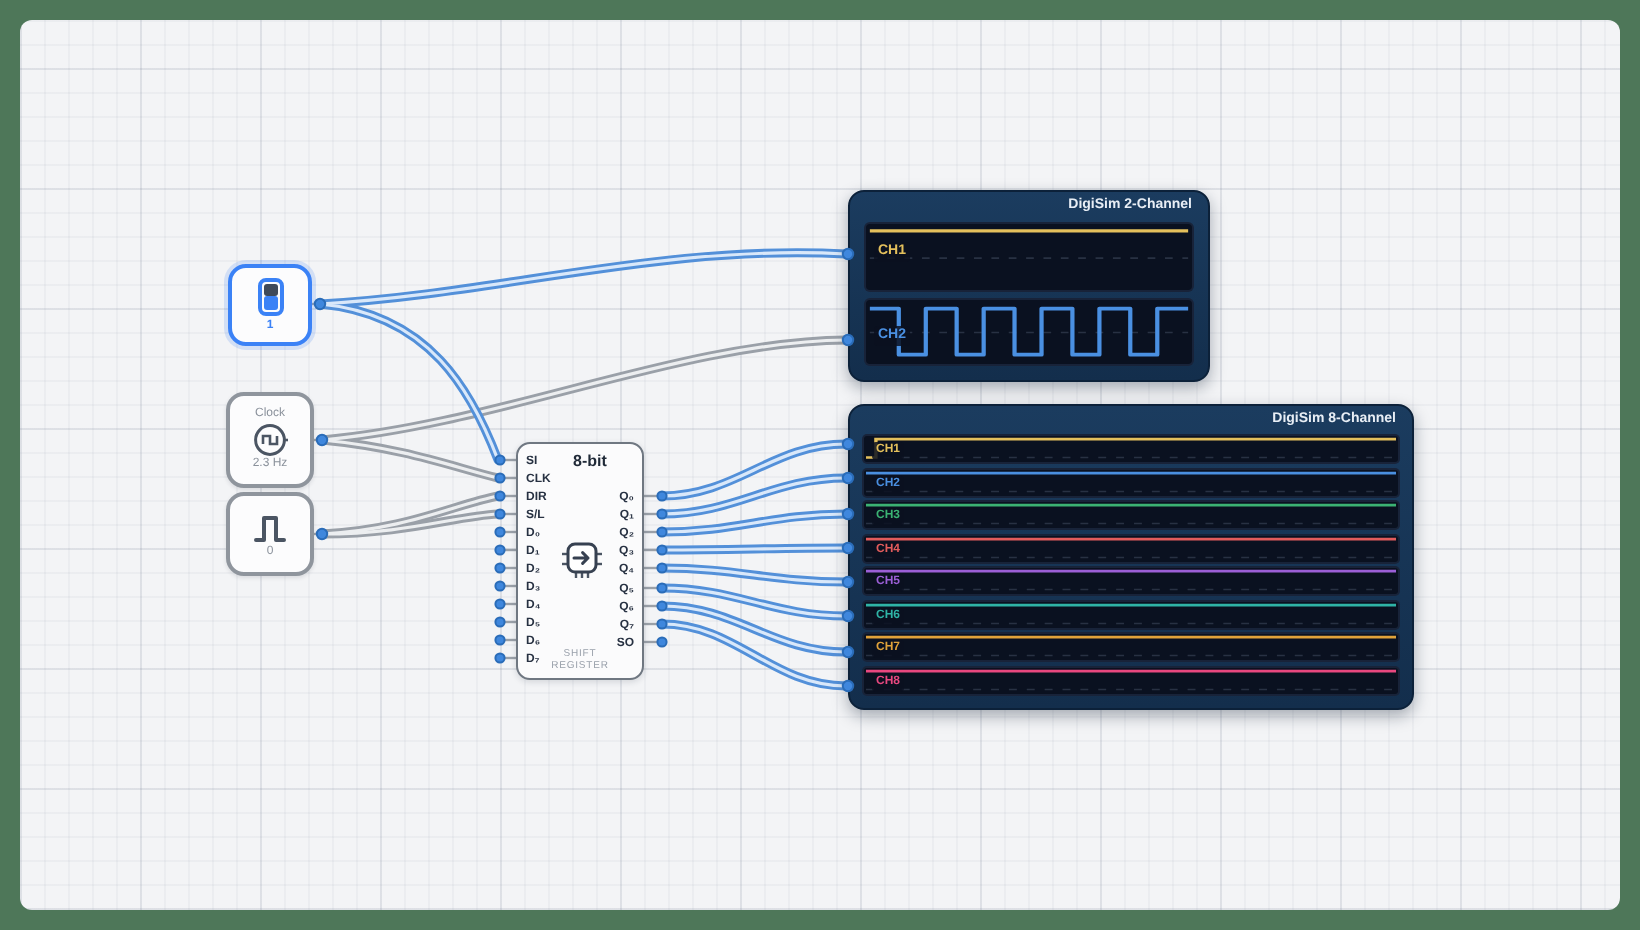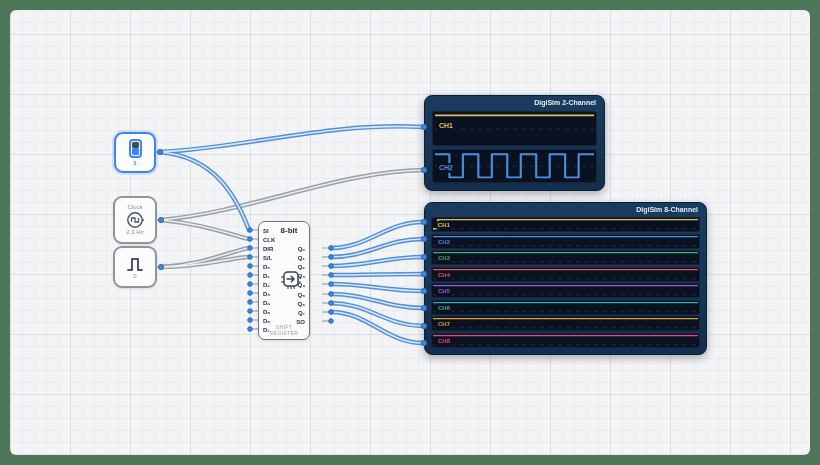--- a/index.html
+++ b/index.html
@@ -29,21 +29,21 @@
 
   
   .sw-icon { width:13px; height:19px; border:2px solid #3b82f6; border-radius:4px;
              position:relative; margin-bottom:2px; }
   .sw-icon::before { content:""; position:absolute; left:1px; right:1px; top:1px; height:6px;
              background:#3f4a5a; border-radius:1.5px; }
   .sw-icon::after  { content:""; position:absolute; left:1px; right:1px; bottom:1px; height:7px;
              background:#3b82f6; border-radius:1.5px; }
 
   
-  .register { position:absolute; left:248px; top:211px; width:52px; height:119px;
+  .register { position:absolute; left:248px; top:211px; width:64px; height:119px;
               background:#fbfbfc; border:1.5px solid #6f7781; border-radius:7px;
               box-shadow:0 1px 3px rgba(30,41,59,0.15); z-index:2;padding-left:32px; }
   .reg-title { position:absolute; top:4px; left:0; right:0; text-align:center; padding-left:10px;
                font-size:8px; font-weight:bold; color:#1f2937; }
   .pin { position:absolute; font-size:6px; font-weight:bold; color:#273142; line-height:7px; }
   .pin.r { right:4px; text-align:right; }
   .pin.l { left:4px; }
   .reg-caption { position:absolute; bottom:3px; left:0; right:0; text-align:center;
                  font-size:5px; color:#9aa1ab; letter-spacing:0.4px; line-height:6px; }
   .chip-icon { position:absolute; left:19px; top:47px; }

